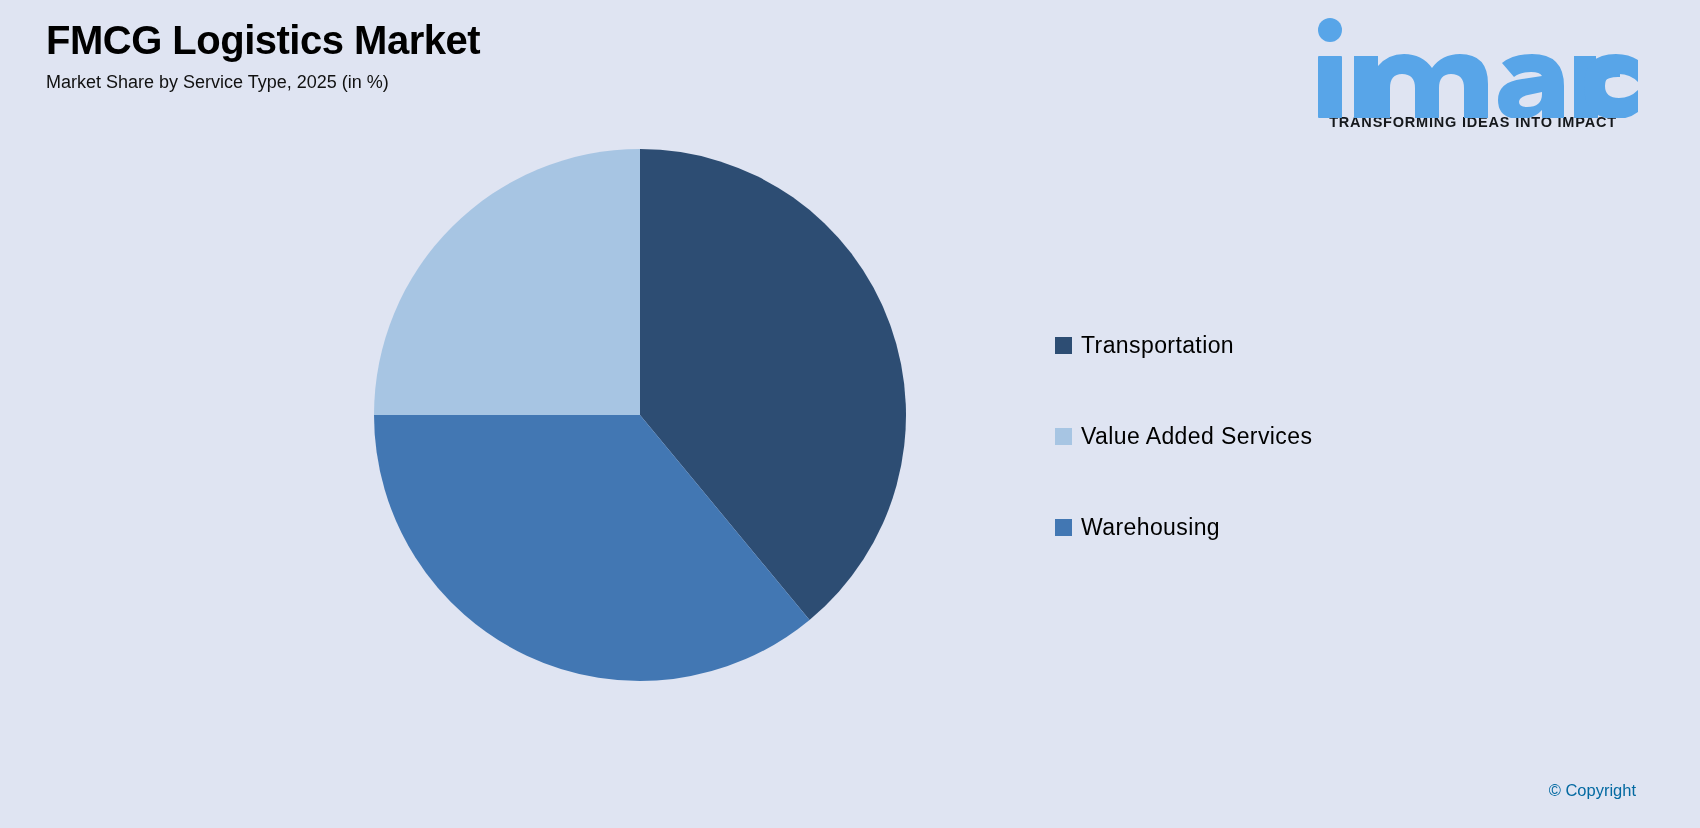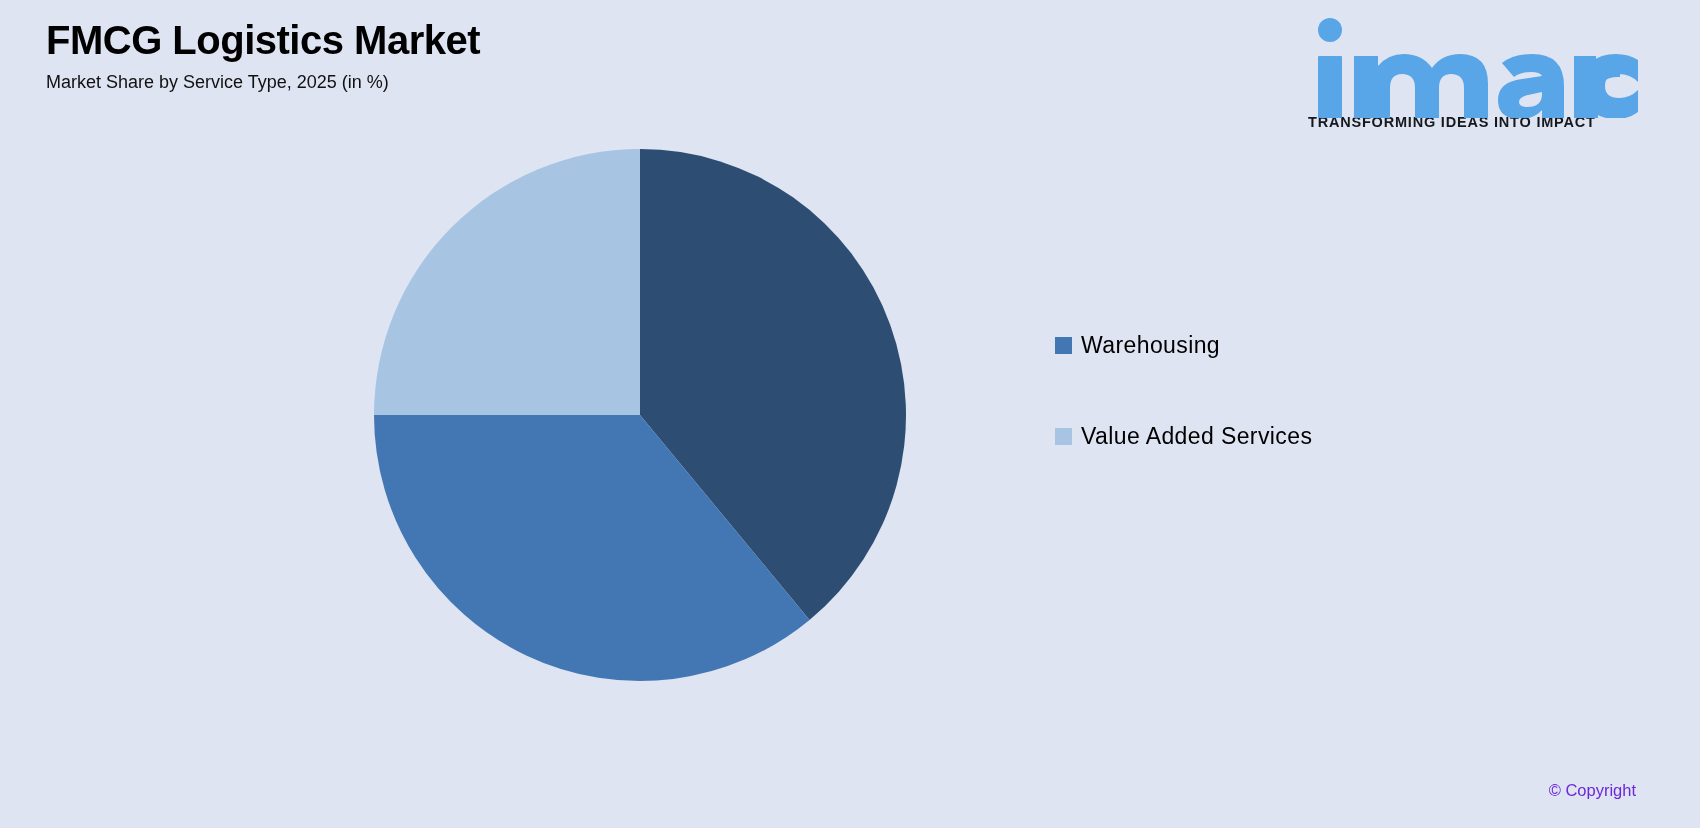--- a/index.html
+++ b/index.html
@@ -58,21 +58,21 @@
     height: 104px;
     width: 330px;
   }
   #logo-mark svg { display: block; }
   #logo-tagline {
     font-size: 14.5px;
     font-weight: bold;
     letter-spacing: 0.8px;
     color: #15181c;
     white-space: nowrap;
-    text-align: left;
+    text-align: center;
     margin-top: -4px;
   }
 
   
   #pie-area {
     position: absolute;
     left: 0;
     top: 0;
     width: 1700px;
     height: 828px;
@@ -110,21 +110,21 @@
 
   
   #footer {
     position: absolute;
     right: 24px;
     bottom: 24px;
     text-align: right;
   }
   .footer-line {
     font-size: 16.5px;
-    color: #6d28d9;
+    color: #0369a1;
     line-height: 1.55;
     white-space: nowrap;
   }
 </style>
 </head>
 <body style="background: rgb(223, 228, 242);">
 
 <div id="root" style="background: rgb(223, 228, 242);">
 
   <div id="header">
@@ -153,26 +153,30 @@
       <g id="pie-slices">
           <path d="M 640 415 L 640.00 149.00 A 266 266 0 0 1 809.55 619.96 Z" fill="#2d4d73"></path>
           <path d="M 640 415 L 809.55 619.96 A 266 266 0 0 1 374.00 415.00 Z" fill="#4277b3"></path>
           <path d="M 640 415 L 374.00 415.00 A 266 266 0 0 1 640.00 149.00 Z" fill="#a7c5e3"></path>
         </g>
     </svg>
   </div>
 
   <div id="legend">
     <div class="legend-item">
-      <span class="legend-swatch" style="background: rgb(66, 119, 179);"></span>
-      <span class="legend-label">Warehousing</span>
+      <span class="legend-swatch" style="background: rgb(45, 77, 115);"></span>
+      <span class="legend-label">Transportation</span>
     </div>
     <div class="legend-item">
       <span class="legend-swatch" style="background: rgb(167, 197, 227);"></span>
       <span class="legend-label">Value Added Services</span>
+    </div>
+    <div class="legend-item">
+      <span class="legend-swatch" style="background: rgb(66, 119, 179);"></span>
+      <span class="legend-label">Warehousing</span>
     </div>
   </div>
 
   <div id="footer">
     <div class="footer-line">© Copyright</div>
   </div>
 
 </div>
 
 </body></html>

